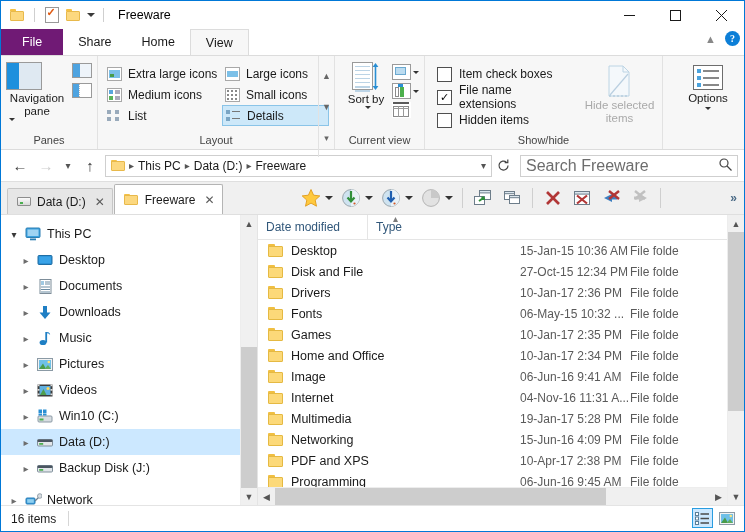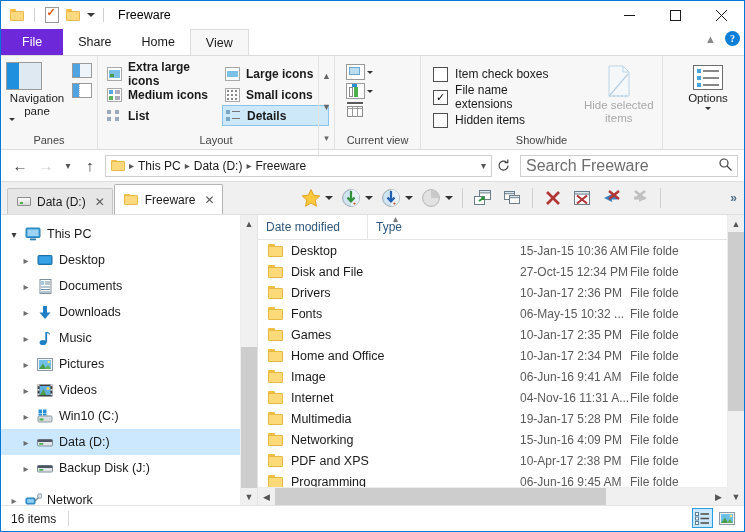--- a/index.html
+++ b/index.html
@@ -92,21 +92,21 @@
   }
   .rtab {
     height: 26px;
     padding: 0 15px;
     display: flex; align-items: center;
     font-size: 12.5px;
     color: #1a1a1a;
     box-sizing: border-box;
   }
   .rtab.file {
-    background: #6d28d9; color: #fff;
+    background: #701a75; color: #fff;
     padding: 13px 21px;
   }
   .rtab.active {
     background: #f7f7f7;
     border: 1px solid #dcdcdc;
     border-bottom: none;
   }
   .help-row {
     position: absolute; right: 4px; top: 2px;
     display: flex; align-items: center; gap: 9px;
@@ -426,21 +426,21 @@
           <span class="mini-ico d2">
               <i class="a"></i>
               <i class="b"></i>
             </span>
         </div>
       </div>
       <div class="rgroup-label">Panes</div>
     </div>
 
     <div class="rgroup" style="width:245px;">
-      <div class="rgroup-body" style="padding-left:6px;font-weight:bold;">
+      <div class="rgroup-body" style="padding-left:6px;">
         <div class="layout-grid">
           <div class="lay-item">
             <span class="sq-ico">
                 <span class="fr"></span>
                 <span class="px" style="left:2px;top:3px;width:11px;height:8px;background:#7cc0e8;"></span>
                 <span class="px" style="left:3px;top:7px;width:4px;height:3px;background:#4a9c4a;"></span>
               </span>
             <span>Extra large icons</span>
           </div>
           <div class="lay-item">
@@ -499,20 +499,40 @@
         <span>▲</span>
         <span>▼</span>
         <span>▾</span>
       </div>
       <div class="rgroup-label">Layout</div>
     </div>
 
     <div class="rgroup" style="width:90px;">
       <div class="rgroup-body" style="padding-left:8px;">
         <div class="cv-wrap">
+          <div class="sortby">
+            <span class="sort-ico">
+              <span class="sort-sheet">
+                  <i></i>
+                  <i></i>
+                  <i></i>
+                  <i></i>
+                  <i></i>
+                  <i></i>
+                  <i></i>
+                </span>
+              <svg class="sort-arrow" viewBox="0 0 7 27">
+                  <line x1="3.5" y1="2" x2="3.5" y2="25" stroke="#2a8fd4" stroke-width="1.6"></line>
+                  <polygon points="3.5,0 0.6,4 6.4,4" fill="#2a8fd4"></polygon>
+                  <polygon points="3.5,27 0.6,23 6.4,23" fill="#2a8fd4"></polygon>
+                </svg>
+            </span>
+            <span>Sort by</span>
+              <span class="small-caret"></span>
+          </div>
           <div class="cv-col">
             <div class="cv-row">
               <span class="cv-ico">
                   <span class="px" style="left:2px;top:2px;width:11px;height:8px;background:#bcdcf0;border:1px solid #6ba9d0;box-sizing:border-box;"></span>
                 </span>
               <span class="tiny-caret"></span>
             </div>
             <div class="cv-row">
               <span class="cv-ico">
                   <span class="px" style="left:2px;top:3px;width:4px;height:10px;background:#fff;border:1px solid #8a8a8a;box-sizing:border-box;"></span>

